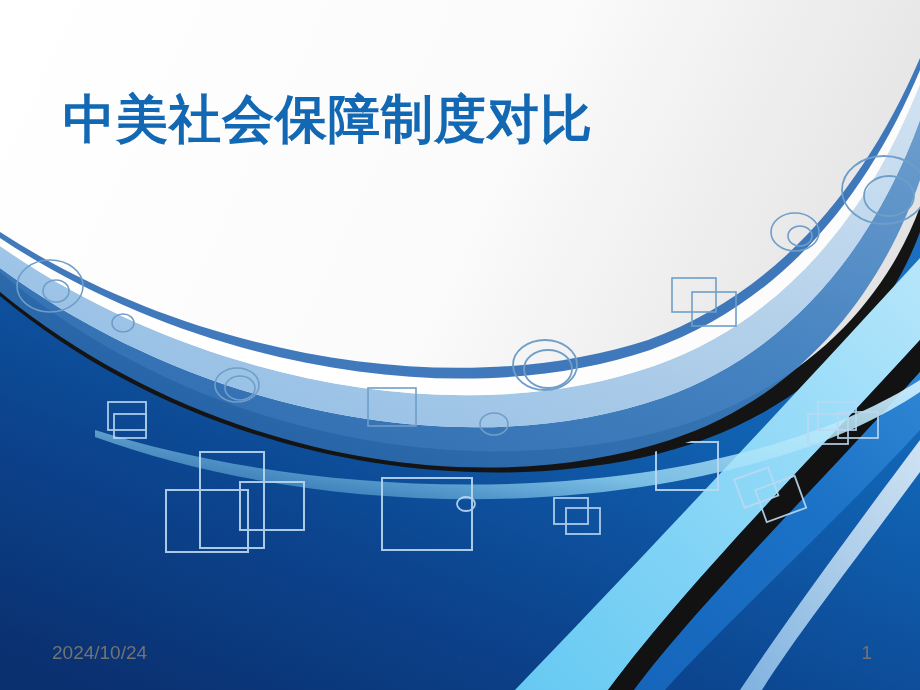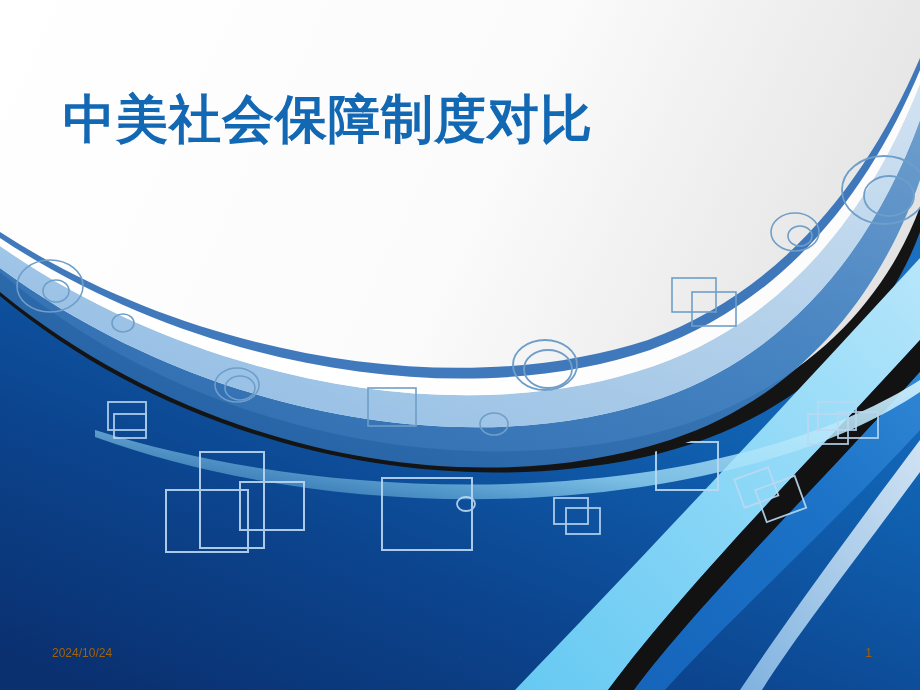--- a/index.html
+++ b/index.html
@@ -41,22 +41,22 @@
     font-size: 52px;
     line-height: 62px;
     letter-spacing: 1px;
     color: #1268b3;
     white-space: nowrap;
   }
   .footer-text {
     position: absolute;
     bottom: 0;
     font-family: "Liberation Sans", sans-serif;
-    font-size: 12px;
-    color: #a16207;
+    font-size: 19px;
+    color: #737373;
     z-index: 10;
     height: 34px;
     line-height: 34px;
   }
   #footer-date {
     left: 52px;
     bottom: 20px;
   }
   #footer-center {
     left: 0;

